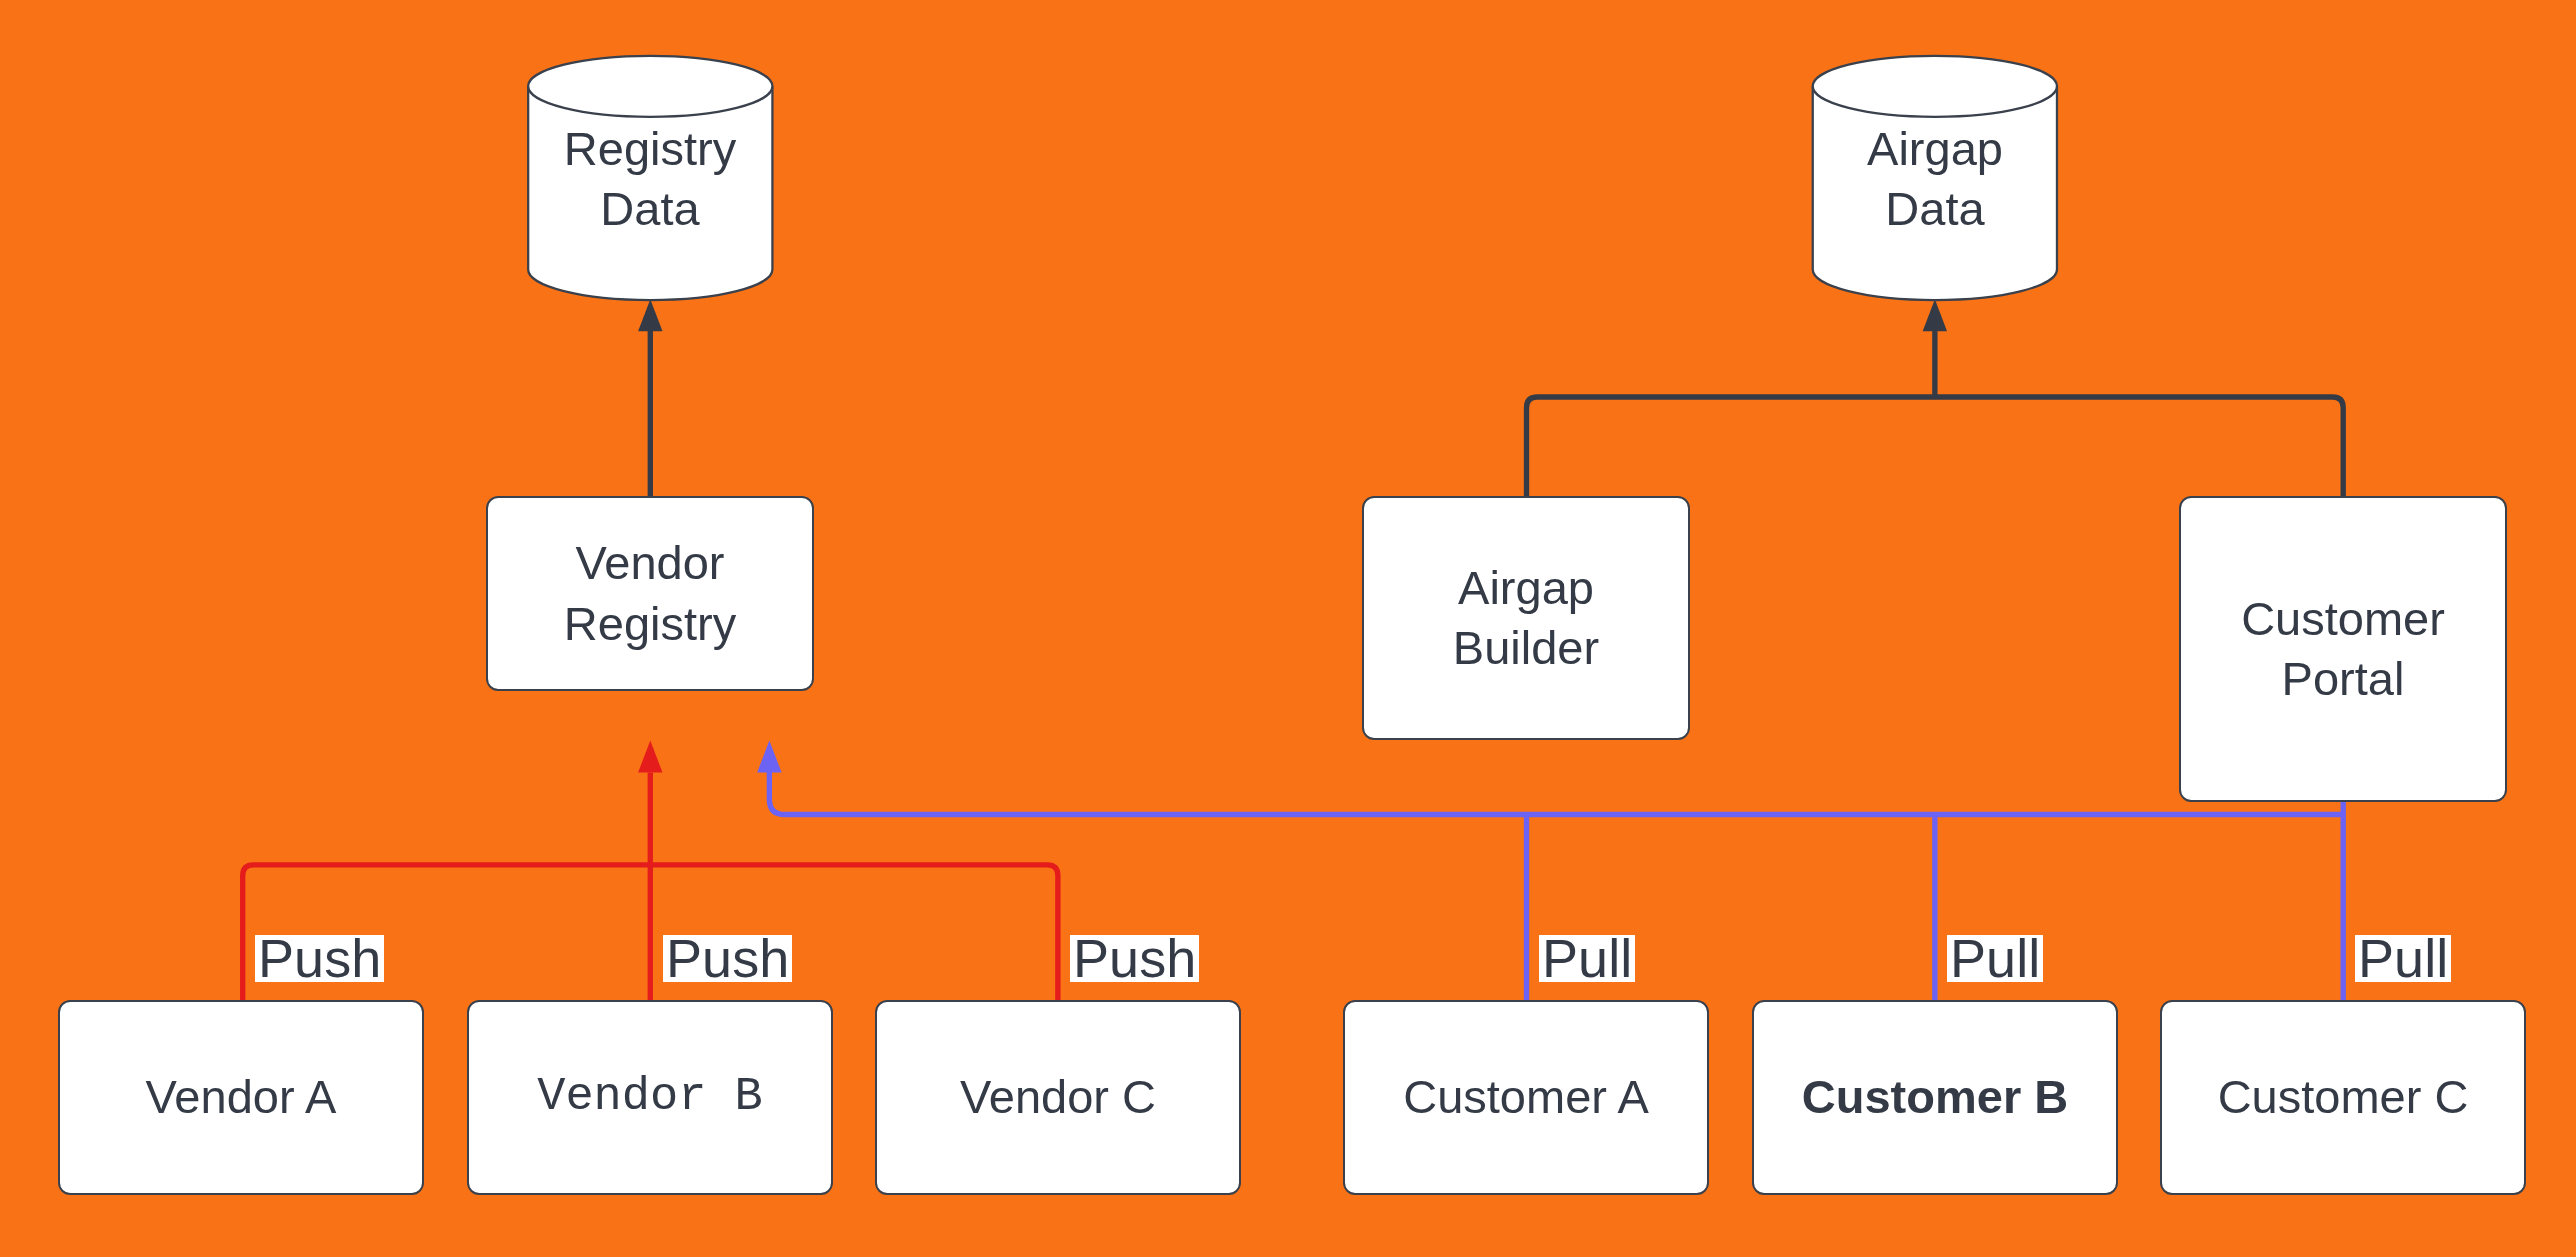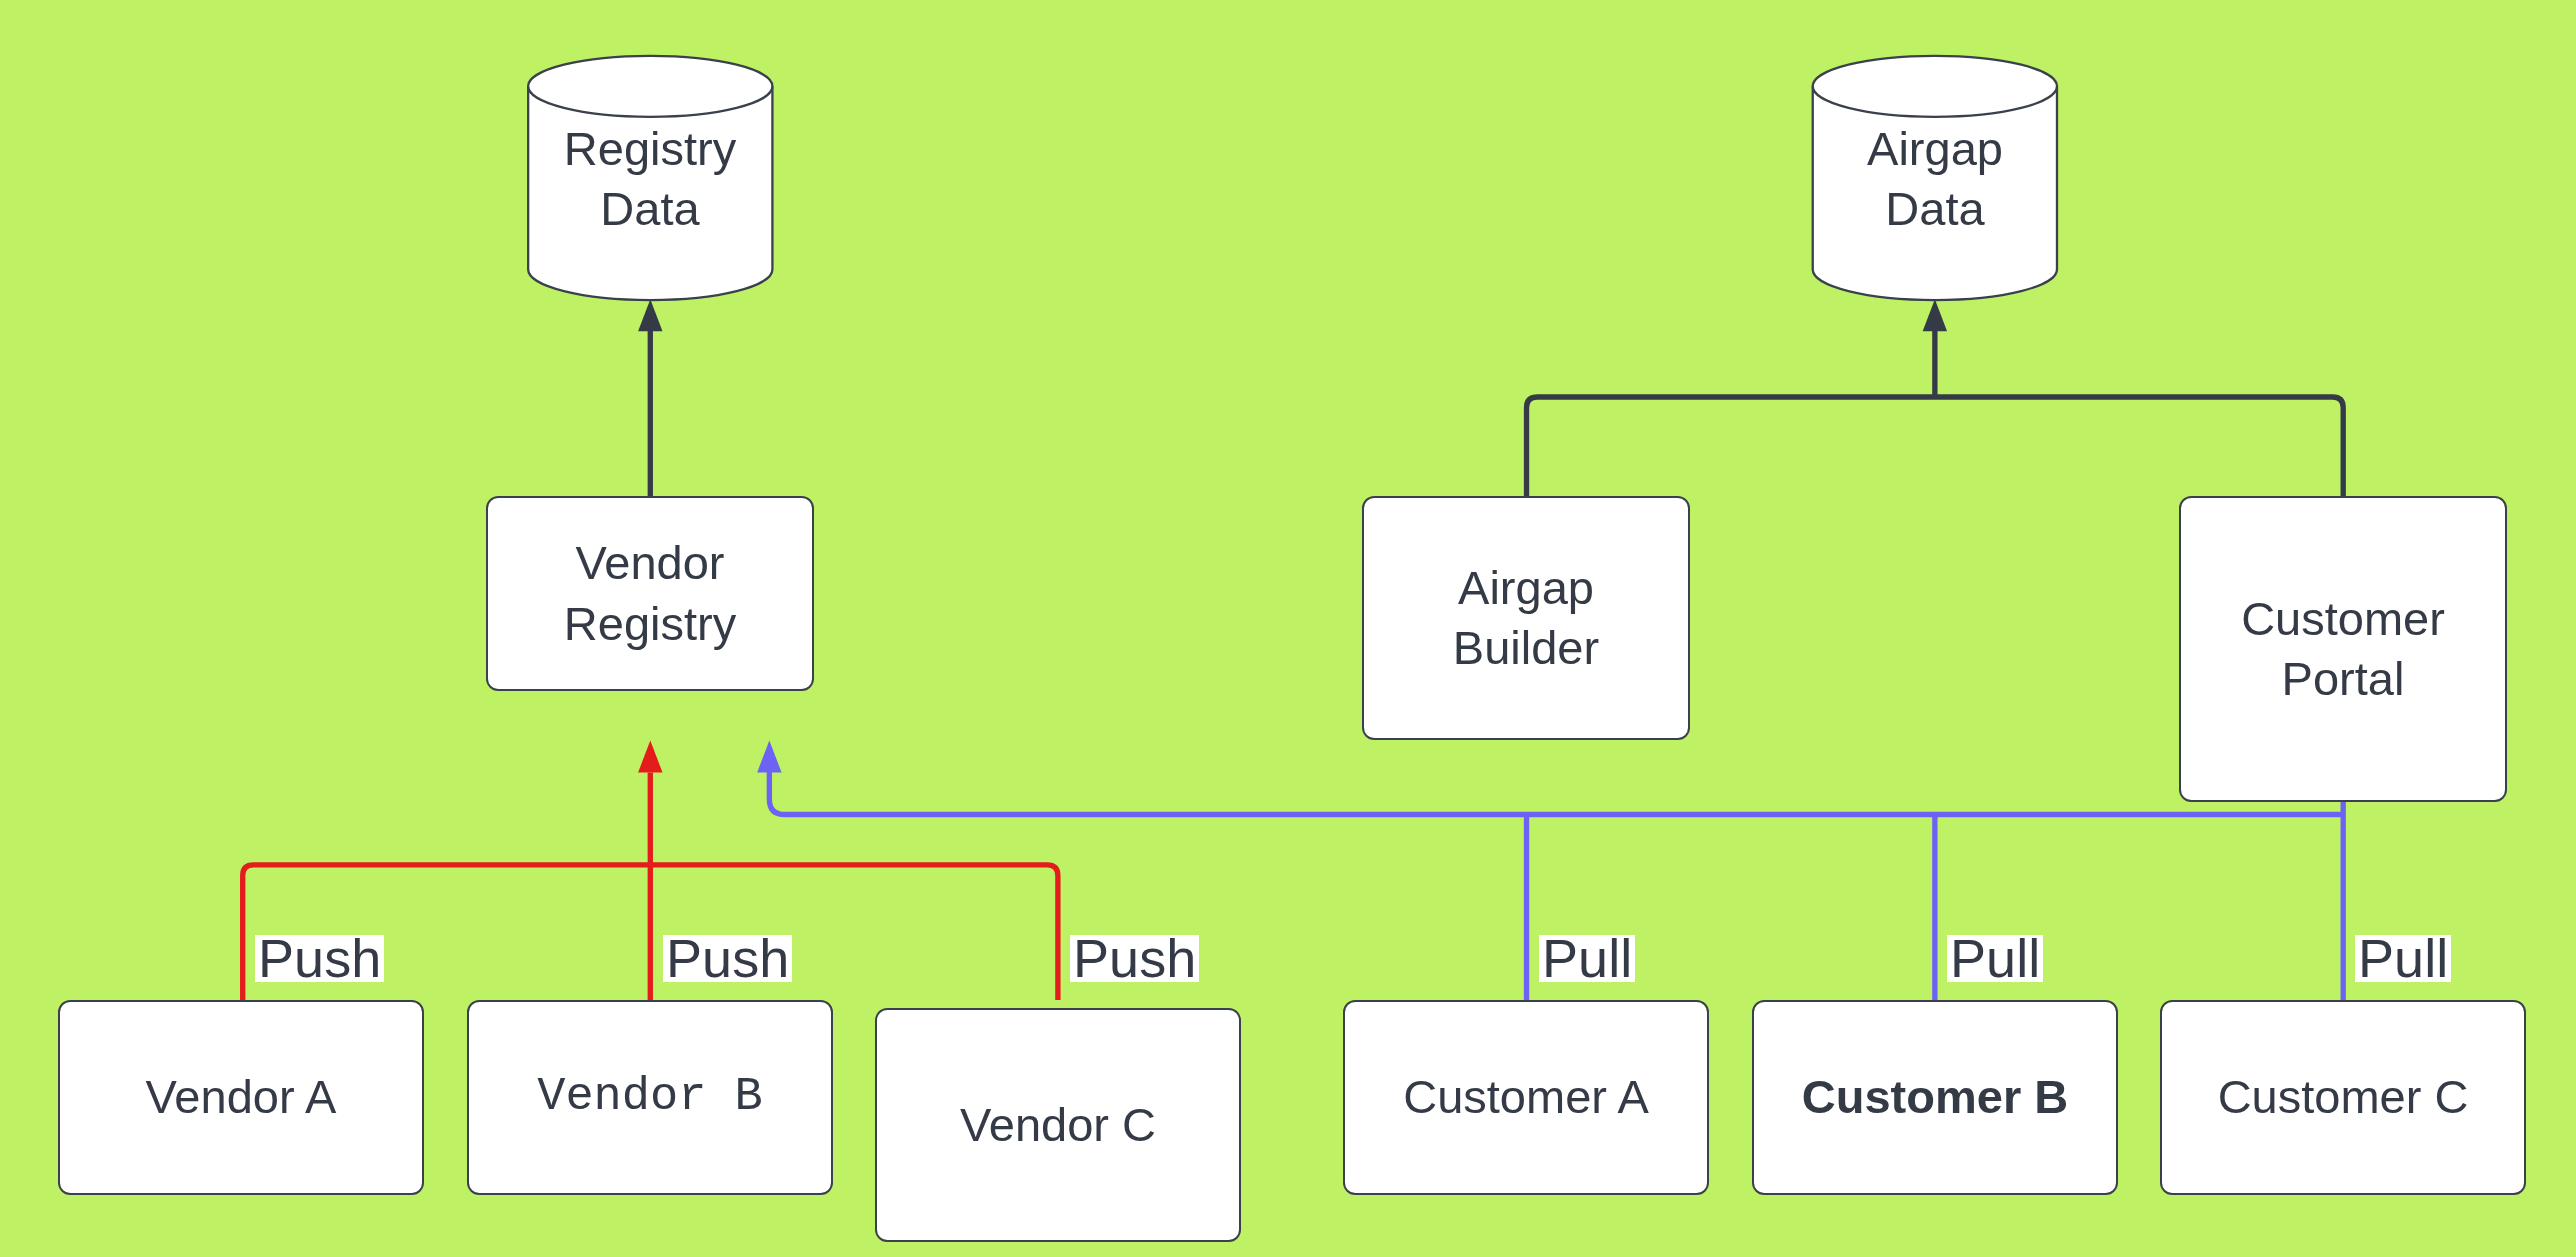--- a/index.html
+++ b/index.html
@@ -1,19 +1,19 @@
 <!DOCTYPE html>
 <html style="font-size:12.2px"><head>
 <meta charset="utf-8">
 <style>
   html,body{margin:0;padding:0;background:#ffffff;}
   .canvas{
     position:relative;
     width:2576px;height:1258px;
-    background:#bef264;
+    background:#f97316;
     font-family:"Liberation Sans",sans-serif;
     color:#343b46;
     overflow:hidden;
   }
   .layer{position:absolute;left:0;top:0;}
   .node{
     position:absolute;
     background:#ffffff;
     border:2.3px solid #3a414c;
     border-radius:12.2px;
@@ -100,21 +100,21 @@
     <span>Customer</span>
     <span>Portal</span>
   </div>
 
   <div class="node" style="left:58px;top:1000px;width:366px;height:195px;">
     <span>Vendor A</span>
   </div>
   <div class="node" style="left:467px;top:1000px;width:366px;height:195px;font-family:Liberation Mono, monospace;">
     <span>Vendor B</span>
   </div>
-  <div class="node" style="left:875px;top:1000px;width:366px;height:234px;margin-top:8px;">
+  <div class="node" style="left:875px;top:1000px;width:366px;height:195px;">
     <span>Vendor C</span>
   </div>
   <div class="node" style="left:1343px;top:1000px;width:366px;height:195px;">
     <span>Customer A</span>
   </div>
   <div class="node" style="left:1752px;top:1000px;width:366px;height:195px;font-weight:bold;">
     <span>Customer B</span>
   </div>
   <div class="node" style="left:2160px;top:1000px;width:366px;height:195px;">
     <span>Customer C</span>

